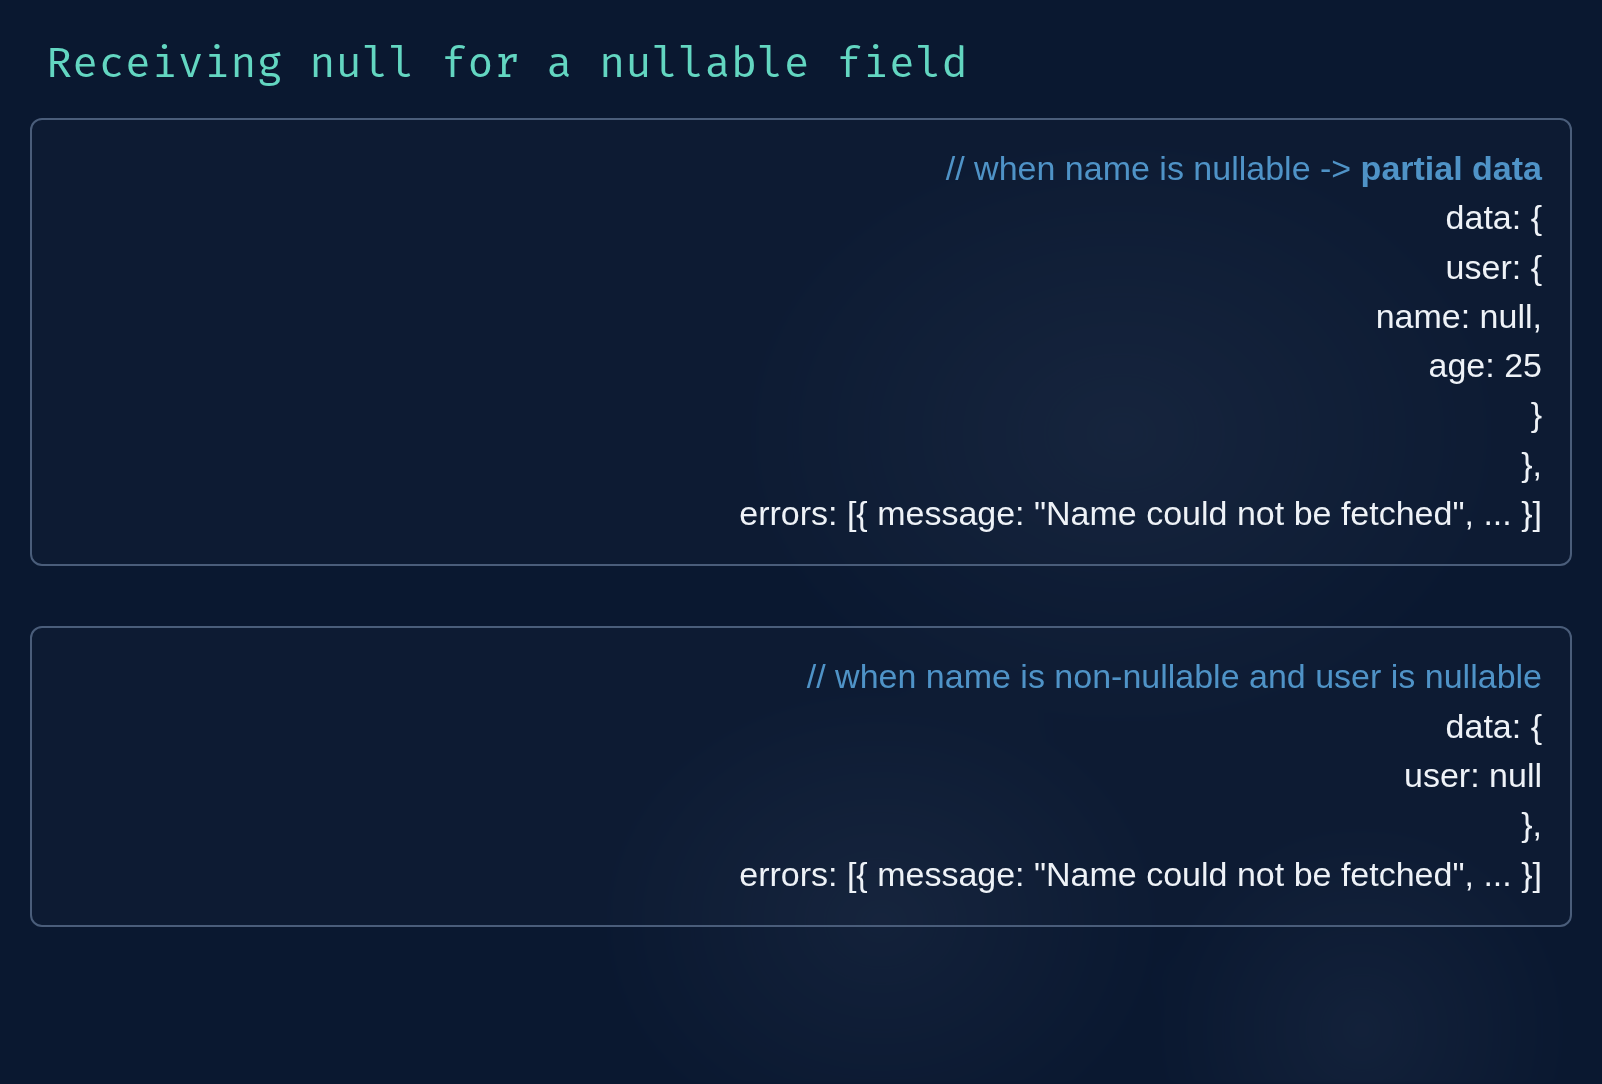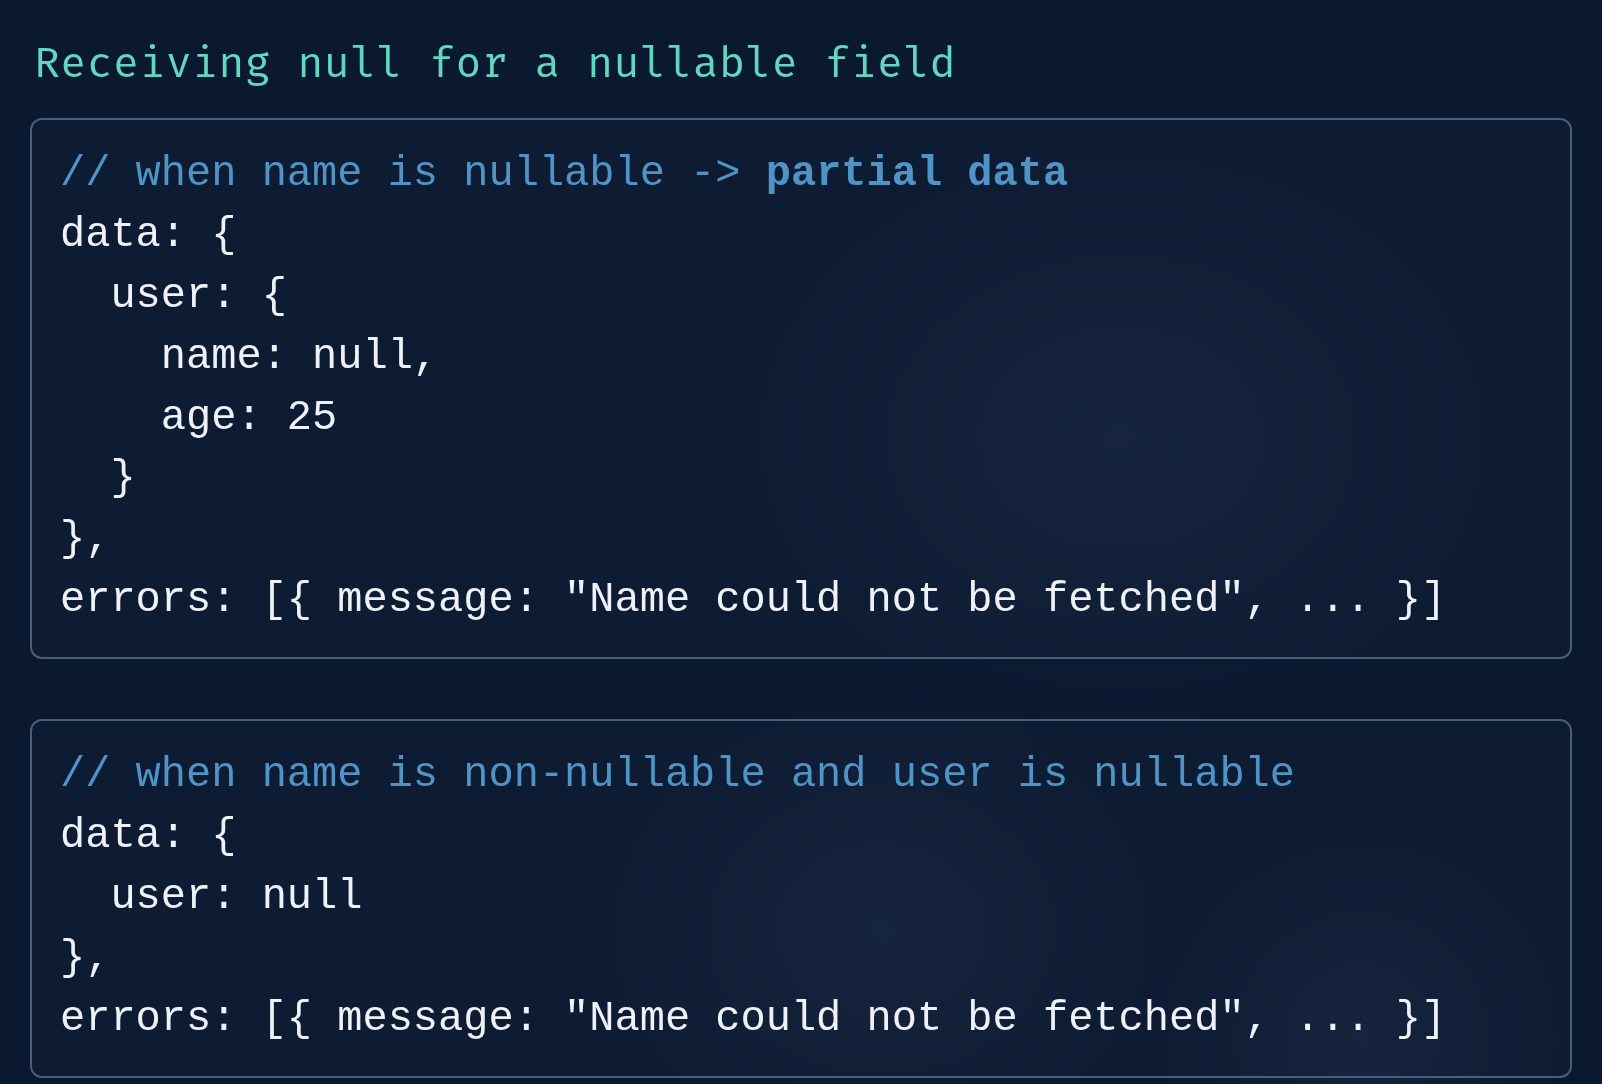--- a/index.html
+++ b/index.html
@@ -25,36 +25,37 @@
   }
   .content {
     position: relative;
     padding: 20px 30px 0 30px;
   }
   h2.heading {
     color: #63d6c1;
     font-weight: 400;
     font-size: 42px;
     letter-spacing: 0.5px;
-    margin: 18px 0 28px 4px;
+    margin: 18px 0 28px 16px;
     font-family: "Fira Code", "JetBrains Mono", monospace;
   }
   .codebox {
     border: 2px solid #4a5d7a;
     border-radius: 12px;
     padding: 24px 28px 26px 28px;
     background: rgba(255,255,255,0.015);
     margin-bottom: 60px;
   }
   pre.code {
-    font-family: Liberation Mono, monospace;
-    font-size: 42px;
+    font-family: Liberation Sans, sans-serif;
+    font-size: 34px;
     line-height: 1.45;
     color: #eef2f7;
     white-space: pre;
+    text-align: right;
   }
   .cmt   { color: #4f93c7; }   
   .emph  { color: #4f93c7; font-weight: 700; }
   .plain { color: #eef2f7; }
 </style>
 </head>
 <body>
 
 <div class="bg-swirl"></div>
 

